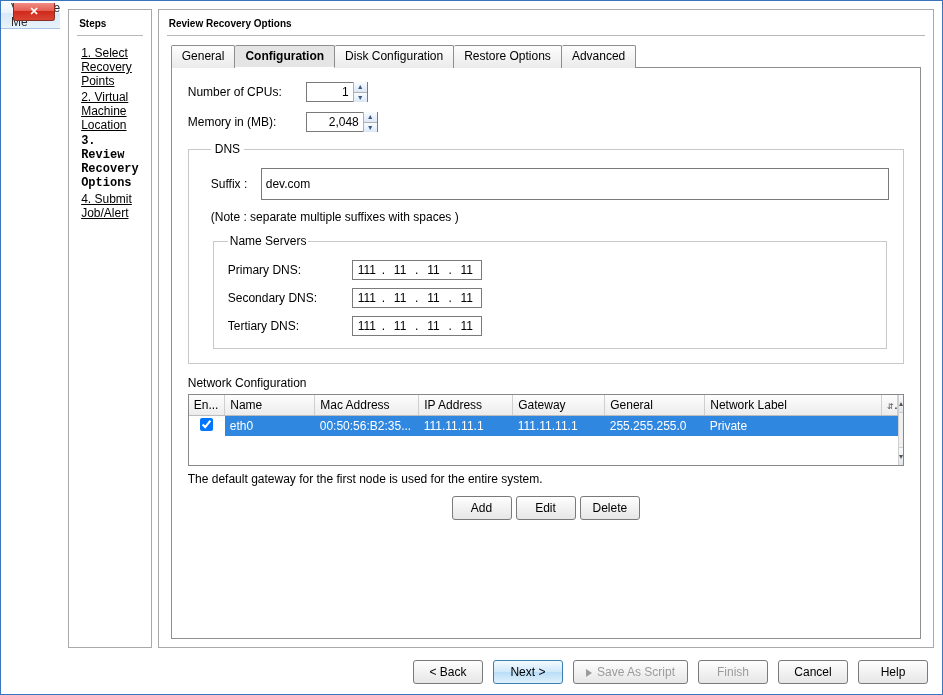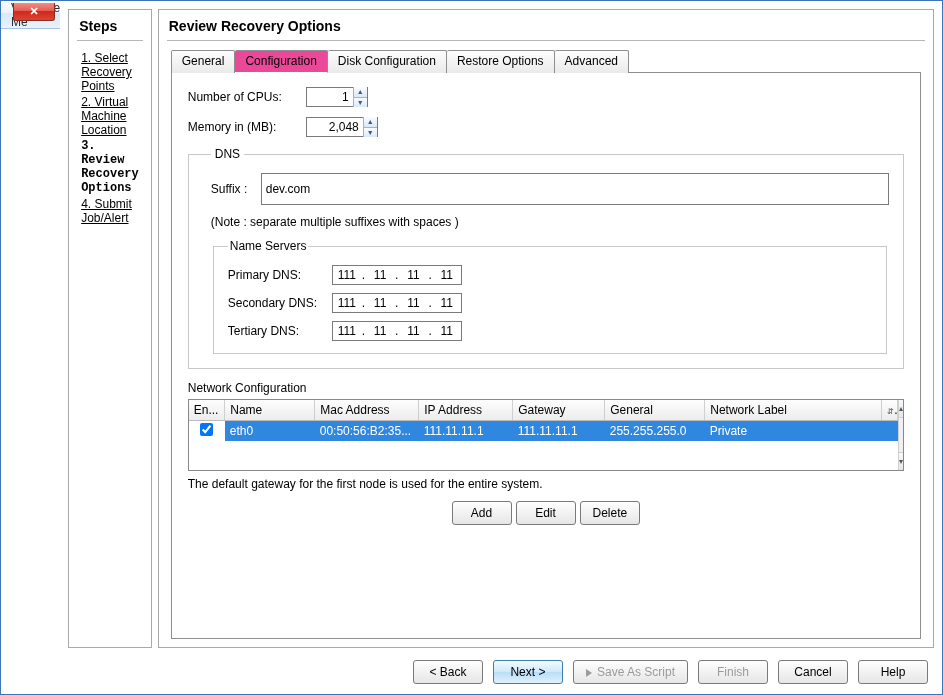--- a/index.html
+++ b/index.html
@@ -65,21 +65,21 @@
     border: 1px solid #a9a9a9;
     background: #fff;
     display: flex;
     flex-direction: column;
     min-height: 0;
   }
   .panel.left { width: 240px; }
   .panel.right { flex: 1 1 auto; }
   .panel-title {
     font-weight: bold;
-    font-size: 14px;
+    font-size: 10px;
     padding: 8px 10px 6px 10px;
   }
   .panel-sep {
     height: 1px;
     background: #b7b7b7;
     margin: 0 8px;
   }
   .steps-list {
     padding: 10px 12px;
     display: flex;
@@ -109,24 +109,25 @@
     background: linear-gradient(to bottom, #fdfdfd, #eaeaea);
     padding: 3px 10px 4px 10px;
     margin-right: 0;
     position: relative;
     top: 1px;
     cursor: pointer;
     border-radius: 2px 2px 0 0;
   }
   .tab + .tab { border-left: none; }
   .tab.active {
-    background: #ec4899;
+    background: #e5e5e5;
     border-bottom: 1px solid #fff;
     top: 1px;
     z-index: 3;
+    font-weight: bold;
   }
   .tabpanel {
     border: 1px solid #8e8e8e;
     flex: 1 1 auto;
     padding: 14px 16px;
     position: relative;
     z-index: 1;
   }
   .form-row {
     display: flex;
@@ -181,21 +182,21 @@
   .suffix-row input[type="text"] {
     flex: 1 1 auto;
     border: 1px solid #7a7a7a;
     padding: 2px 4px;
     font: inherit;
     height: 32px;
   }
   .note { margin: 0 0 10px 0; }
 
   fieldset.inner { border: 1px solid #c8c8c8; padding: 12px 14px; }
-  .dns-row { display: flex; align-items: center; margin-bottom: 8px; }
+  .dns-row { display: flex; align-items: center; margin-bottom: 8px; gap: 20px; }
   .dns-row:last-child { margin-bottom: 0; }
   .dns-row .lbl { width: 104px; }
   .ip-input {
     display: inline-flex;
     align-items: center;
     border: 1px solid #7a7a7a;
     height: 20px;
     background: #fff;
     padding: 0 2px;
   }

